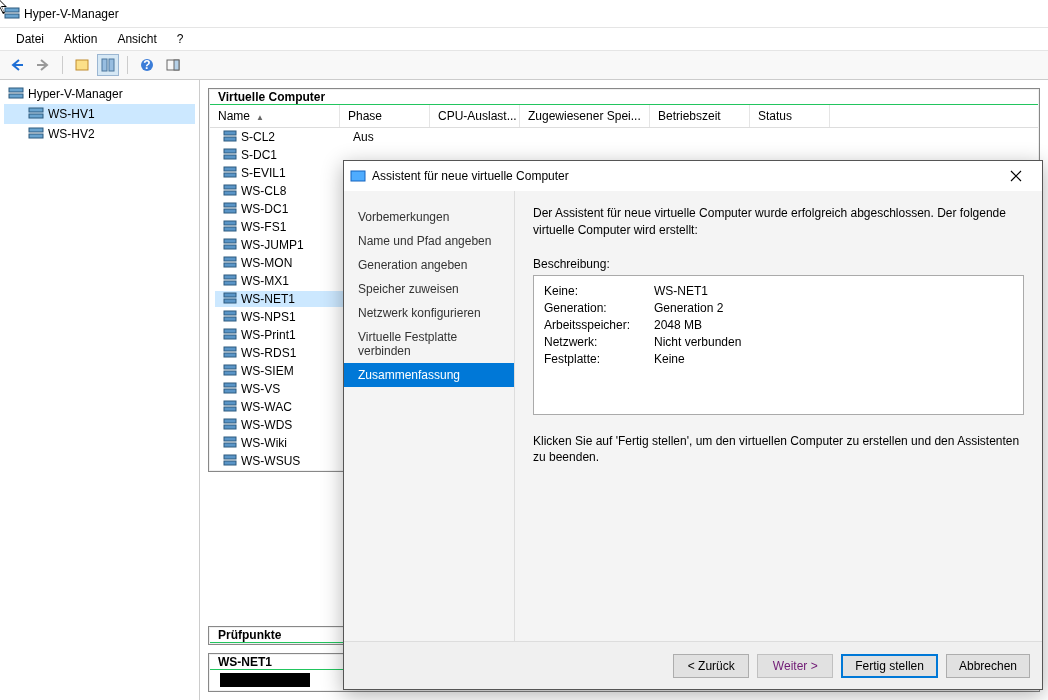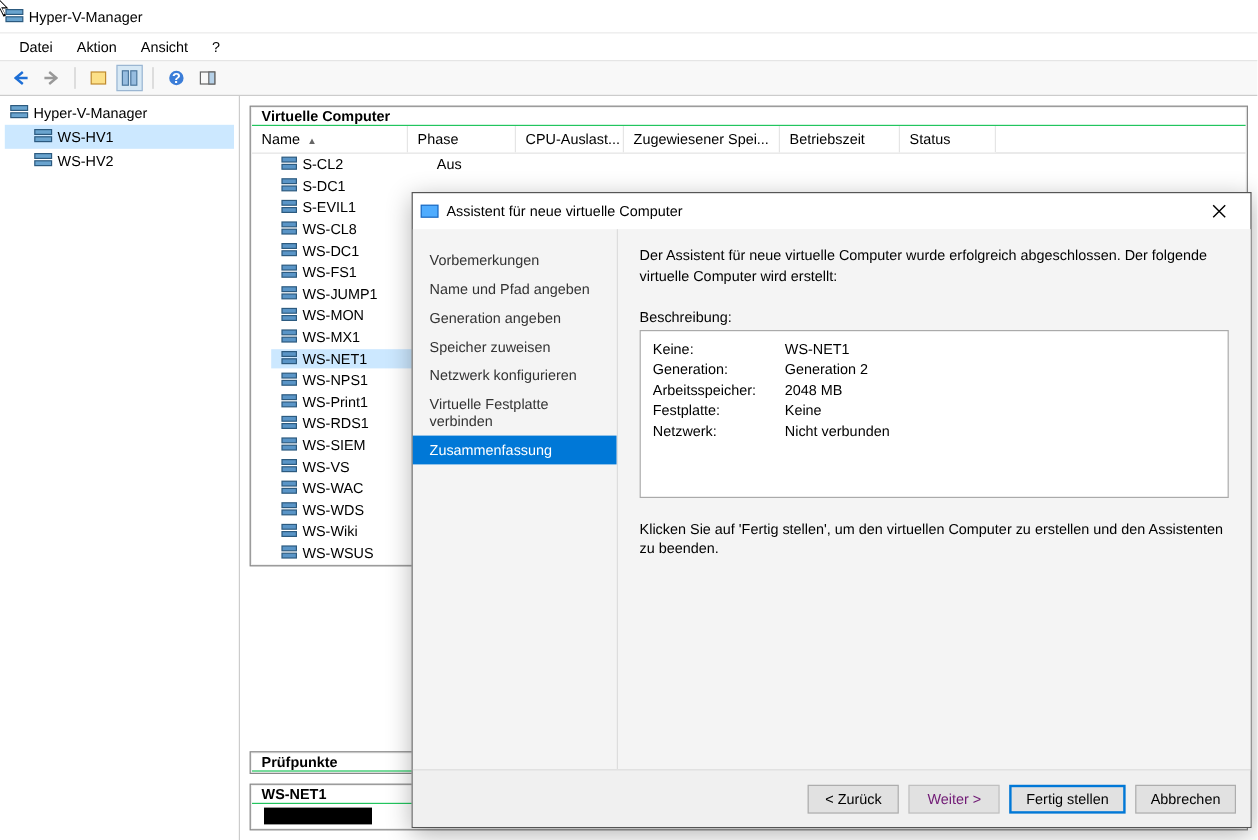--- a/index.html
+++ b/index.html
@@ -33,21 +33,21 @@
     .vm-list-header { padding: 4px 8px; border-right: 1px solid #e5e5e5; font-weight: normal; background: #fff; white-space: nowrap; overflow: hidden; }
     .vm-list-header.sorted::after { content: "▲"; font-size: 8px; margin-left: 6px; color: #666; }
     .col-name { width: 130px; }
     .col-phase { width: 90px; }
     .col-cpu { width: 90px; }
     .col-mem { width: 130px; }
     .col-uptime { width: 100px; }
     .col-status { width: 80px; }
     
     .vm-list { }
-    .vm-row { display: flex; align-items: flex-end; padding: 1px 16px; }
+    .vm-row { display: flex; align-items: flex-end; padding: 1px 5px; }
     .vm-row.selected .vm-cell { background: #cce8ff; }
     .vm-cell { padding: 1px 8px; display: flex; align-items: center; gap: 4px; white-space: nowrap; }
     .vm-icon { width: 14px; height: 14px; flex-shrink: 0; }
     
     .bottom-section { position: absolute; bottom: 8px; left: 8px; right: 8px; }
     
     
     .dialog { position: absolute; left: 343px; top: 160px; width: 700px; height: 530px; background: #fff; border: 1px solid #555; box-shadow: 0 5px 20px rgba(0,0,0,0.3); display: flex; flex-direction: column; }
     .dialog-titlebar { height: 30px; display: flex; align-items: center; padding: 0 6px; }
     .dialog-titlebar-icon { width: 16px; height: 16px; margin-right: 6px; }
@@ -409,26 +409,26 @@
           </div>
           <div class="desc-row">
             <div class="desc-key">Generation:</div>
             <div>Generation 2</div>
           </div>
           <div class="desc-row">
             <div class="desc-key">Arbeitsspeicher:</div>
             <div>2048 MB</div>
           </div>
           <div class="desc-row">
+            <div class="desc-key">Netzwerk:</div>
+            <div>Nicht verbunden</div>
+          </div>
+          <div class="desc-row">
             <div class="desc-key">Festplatte:</div>
             <div>Keine</div>
-          </div>
-          <div class="desc-row">
-            <div class="desc-key">Netzwerk:</div>
-            <div>Nicht verbunden</div>
           </div>
         </div>
       <div class="hint">Klicken Sie auf 'Fertig stellen', um den virtuellen Computer zu erstellen und den Assistenten zu beenden.</div>
     </div>
   </div>
   <div class="dialog-footer">
     <button class="dialog-btn">&lt; Zurück</button>
     <button class="dialog-btn disabled">Weiter &gt;</button>
     <button class="dialog-btn primary">Fertig stellen</button>
     <button class="dialog-btn">Abbrechen</button>

